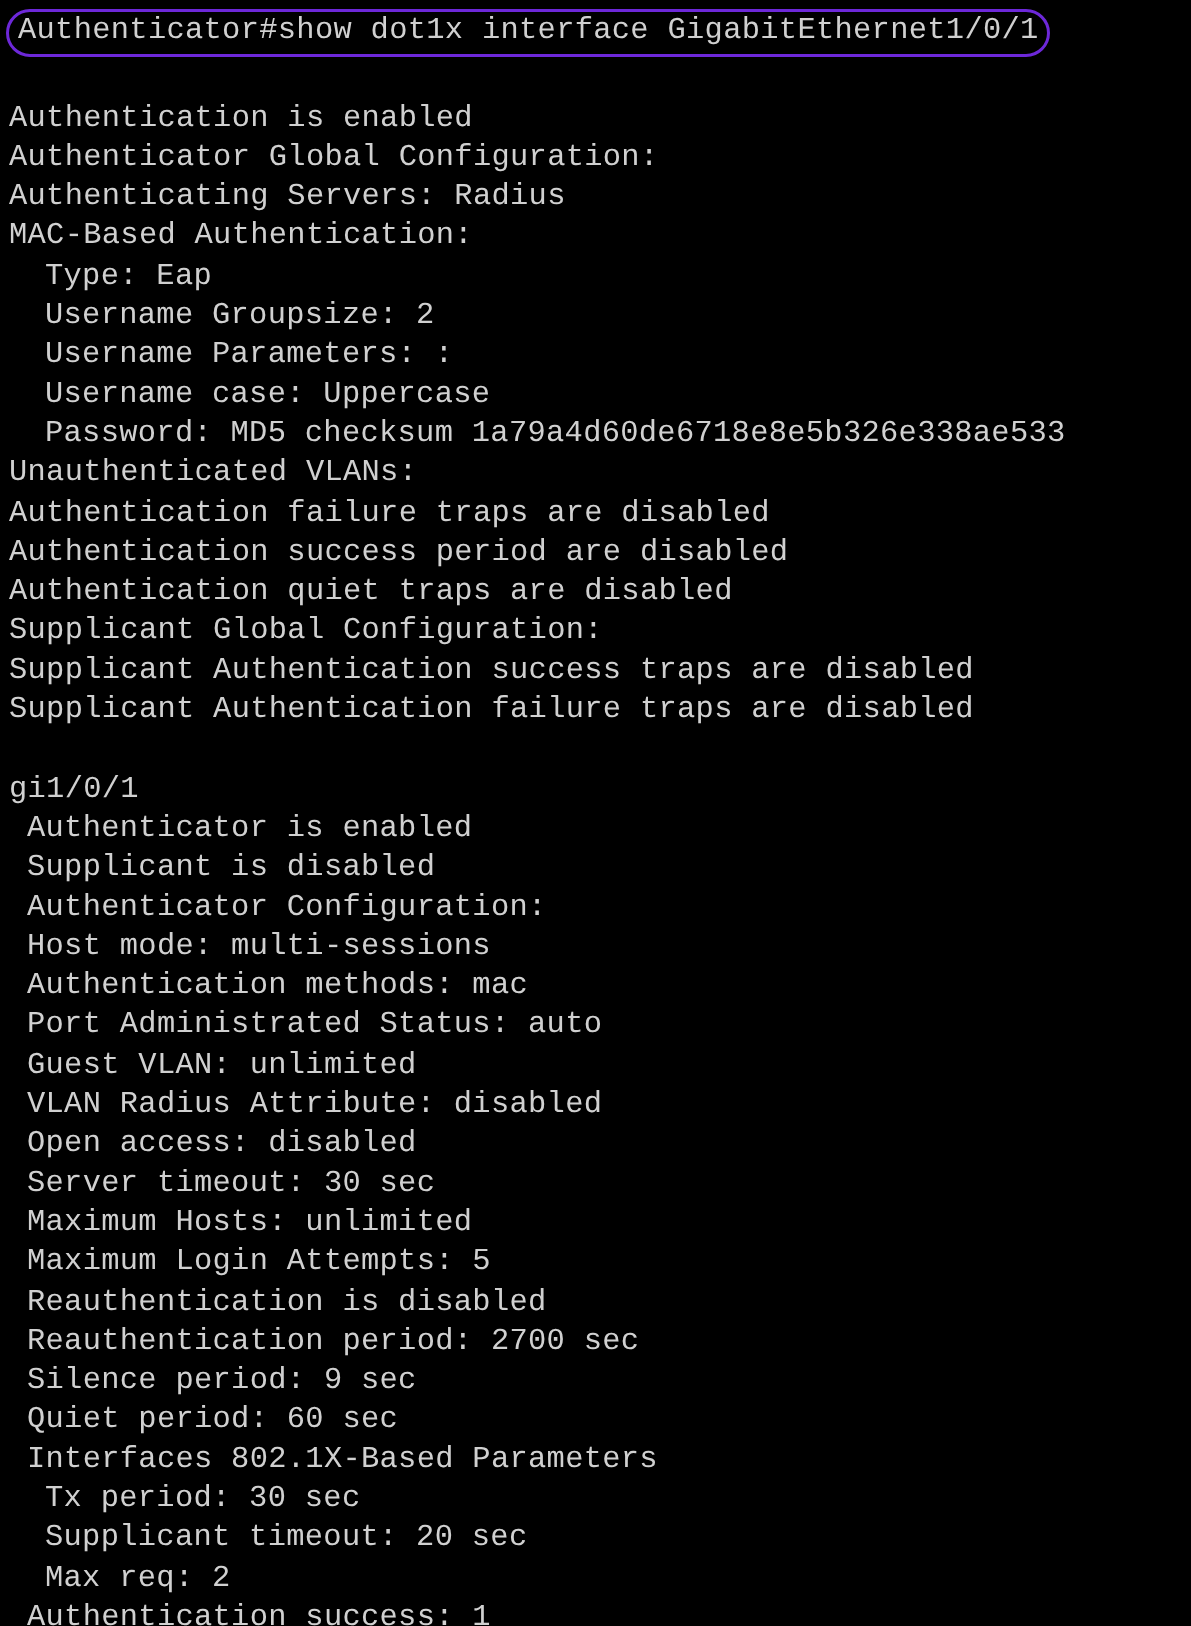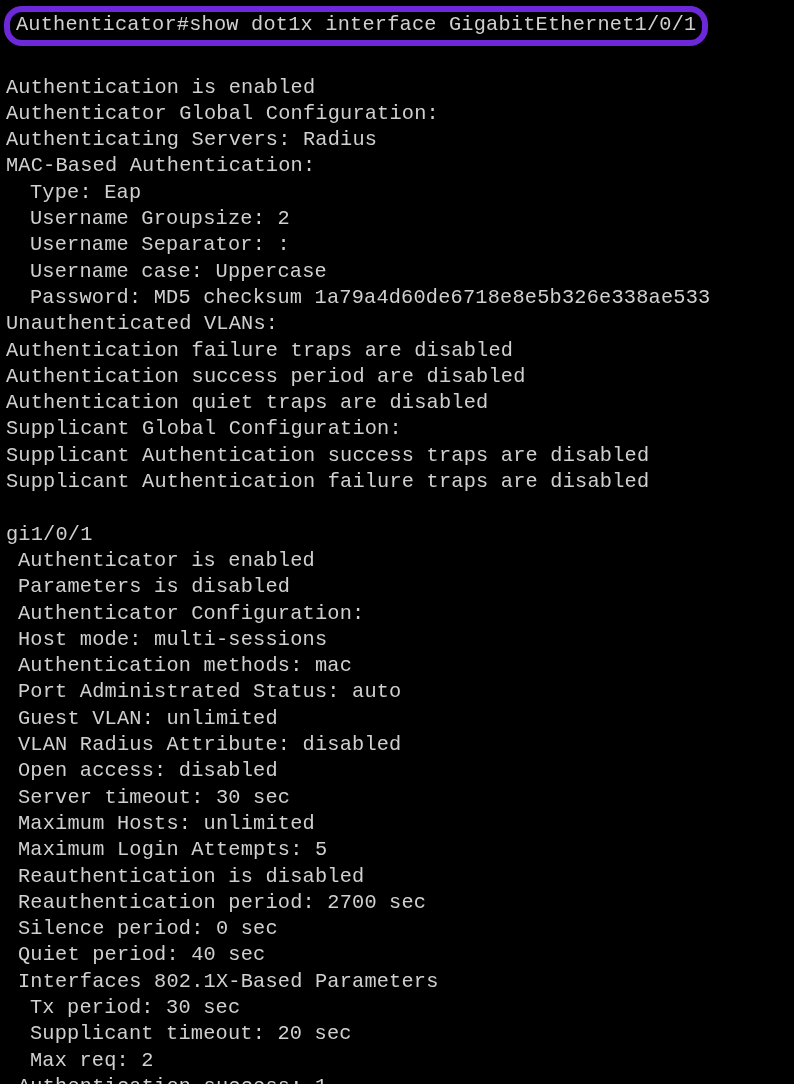--- a/index.html
+++ b/index.html
@@ -13,21 +13,21 @@
   body {
     font-family: "Courier New", Courier, monospace;
     font-size: 20.3px;
     line-height: 26.3px;
     color: #d0d0d0;
     padding: 6px 6px;
     box-sizing: border-box;
     letter-spacing: 0.2px;
   }
   .highlight {
-    border: 6px solid #6d28d9;
+    border: 2px solid #6d28d9;
     border-radius: 18px;
     padding: 0px 6px 2px 6px;
     display: inline-block;
     margin-bottom: 2px;
     margin-left: -2px;
   }
   .ind1 { padding-left: 24px; }
   .ind05 { padding-left: 12px; }
   .ind15 { padding-left: 24px; }
   .line { white-space: pre; }
@@ -43,50 +43,50 @@
 </div>
 
 <div class="blank"></div>
 
 <div class="line">Authentication is enabled</div>
 <div class="line">Authenticator Global Configuration:</div>
 <div class="line">Authenticating Servers: Radius</div>
 <div class="line">MAC-Based Authentication:</div>
 <div class="line ind1">Type: Eap</div>
 <div class="line ind1">Username Groupsize: 2</div>
-<div class="line ind1">Username Separator: :</div>
+<div class="line ind1">Username Parameters: :</div>
 <div class="line ind1">Username case: Uppercase</div>
 <div class="line ind1">Password: MD5 checksum 1a79a4d60de6718e8e5b326e338ae533</div>
 <div class="line">Unauthenticated VLANs:</div>
 <div class="line">Authentication failure traps are disabled</div>
 <div class="line">Authentication success period are disabled</div>
 <div class="line">Authentication quiet traps are disabled</div>
 <div class="line">Supplicant Global Configuration:</div>
 <div class="line">Supplicant Authentication success traps are disabled</div>
 <div class="line">Supplicant Authentication failure traps are disabled</div>
 
 <div class="blank"></div>
 
 <div class="line">gi1/0/1</div>
 <div class="line ind05">Authenticator is enabled</div>
-<div class="line ind05">Parameters is disabled</div>
+<div class="line ind05">Supplicant is disabled</div>
 <div class="line ind05">Authenticator Configuration:</div>
 <div class="line ind05">Host mode: multi-sessions</div>
 <div class="line ind05">Authentication methods: mac</div>
 <div class="line ind05">Port Administrated Status: auto</div>
 <div class="line ind05">Guest VLAN: unlimited</div>
 <div class="line ind05">VLAN Radius Attribute: disabled</div>
 <div class="line ind05">Open access: disabled</div>
 <div class="line ind05">Server timeout: 30 sec</div>
 <div class="line ind05">Maximum Hosts: unlimited</div>
 <div class="line ind05">Maximum Login Attempts: 5</div>
 <div class="line ind05">Reauthentication is disabled</div>
 <div class="line ind05">Reauthentication period: 2700 sec</div>
-<div class="line ind05">Silence period: 0 sec</div>
-<div class="line ind05">Quiet period: 40 sec</div>
+<div class="line ind05">Silence period: 9 sec</div>
+<div class="line ind05">Quiet period: 60 sec</div>
 <div class="line ind05">Interfaces 802.1X-Based Parameters</div>
 <div class="line ind15">Tx period: 30 sec</div>
 <div class="line ind15">Supplicant timeout: 20 sec</div>
 <div class="line ind15">Max req: 2</div>
 <div class="line ind05">Authentication success: 1</div>
 
 
 
 
 

